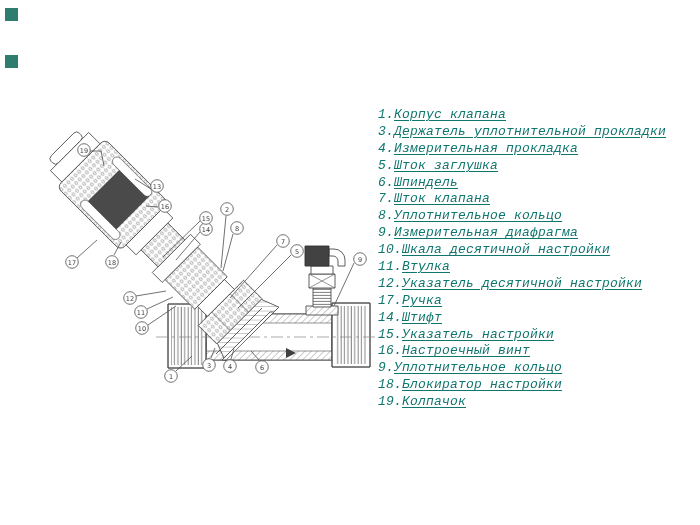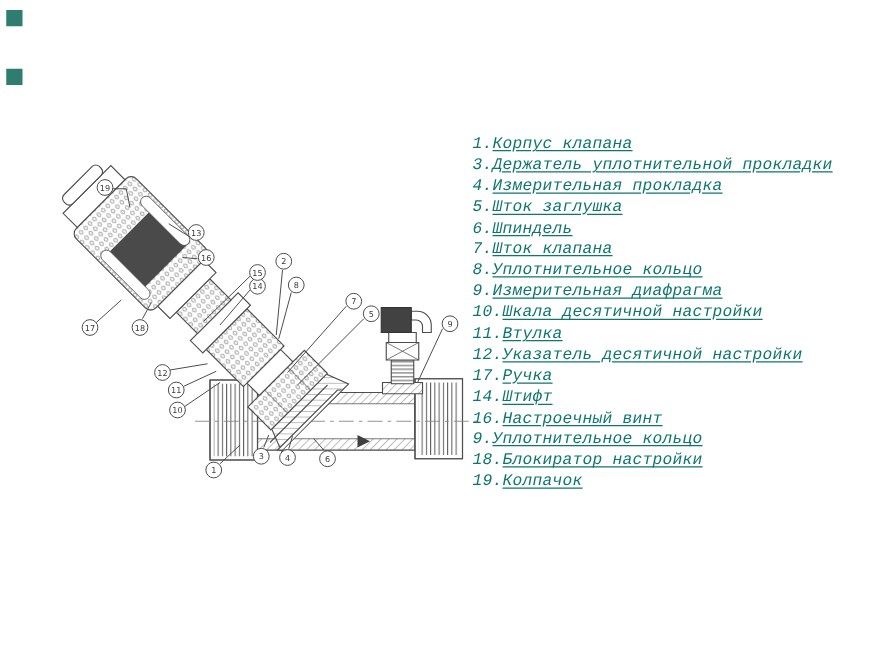--- a/index.html
+++ b/index.html
@@ -210,19 +210,20 @@
     <div class="row"><span class="num">5.</span><span class="lbl">Шток заглушка</span></div>
     <div class="row"><span class="num">6.</span><span class="lbl">Шпиндель</span></div>
     <div class="row"><span class="num">7.</span><span class="lbl">Шток клапана</span></div>
     <div class="row"><span class="num">8.</span><span class="lbl">Уплотнительное кольцо</span></div>
     <div class="row"><span class="num">9.</span><span class="lbl">Измерительная диафрагма</span></div>
     <div class="row"><span class="num">10.</span><span class="lbl">Шкала десятичной настройки</span></div>
     <div class="row"><span class="num">11.</span><span class="lbl">Втулка</span></div>
     <div class="row"><span class="num">12.</span><span class="lbl">Указатель десятичной настройки</span></div>
     <div class="row"><span class="num">17.</span><span class="lbl">Ручка</span></div>
     <div class="row"><span class="num">14.</span><span class="lbl">Штифт</span></div>
+    <div class="row"><span class="num">15.</span><span class="lbl">Указатель настройки</span></div>
     <div class="row"><span class="num">16.</span><span class="lbl">Настроечный винт</span></div>
     <div class="row"><span class="num">9.</span><span class="lbl">Уплотнительное кольцо</span></div>
     <div class="row"><span class="num">18.</span><span class="lbl">Блокиратор настройки</span></div>
     <div class="row"><span class="num">19.</span><span class="lbl">Колпачок</span></div>
   </div>
 
 </div>
 
 </body></html>

